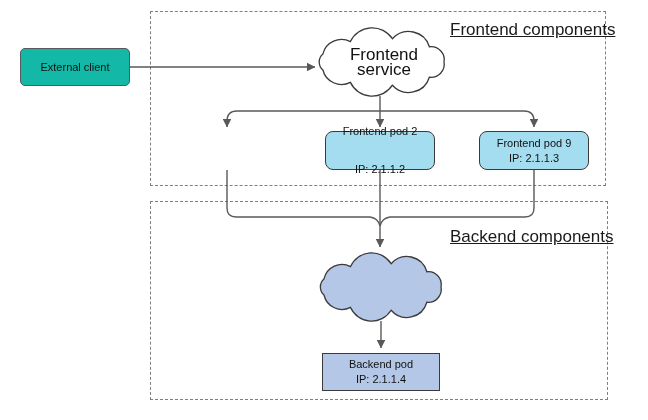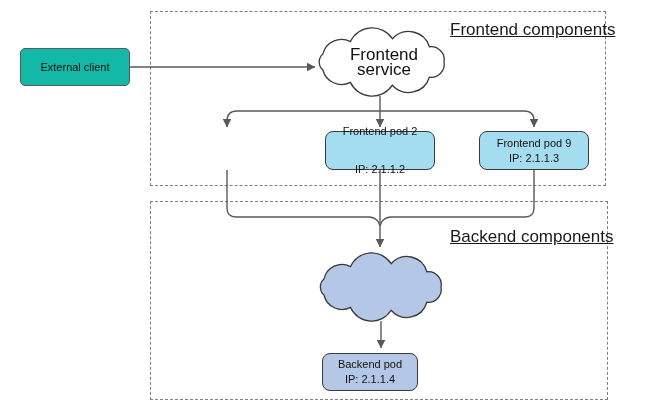--- a/index.html
+++ b/index.html
@@ -58,24 +58,24 @@
   .pod-frontend {
     background: #a5ddf0;
     border: 1.3px solid #3a3a3a;
     border-radius: 8px;
     width: 110px; height: 39px; top: 131px;
   }
   #frontend-pod-1 { left: 172px; }
   #frontend-pod-2 { left: 325px; gap: 23px; }
   #frontend-pod-3 { left: 479px; }
   #backend-pod {
-    left: 322px; top: 353px; width: 96px; height: 38px;
+    left: 322px; top: 353px; width: 118px; height: 38px;
     background: #b4c7e7;
     border: 1.3px solid #3a3a3a;
-    border-radius: 8px;
+    border-radius: 0;
   }
   .cloud-text {
     position: absolute;
     width: 120px;
     text-align: center;
     font-size: 17px;
     line-height: 15px;
     color: #111111;
     z-index: 3;
   }

